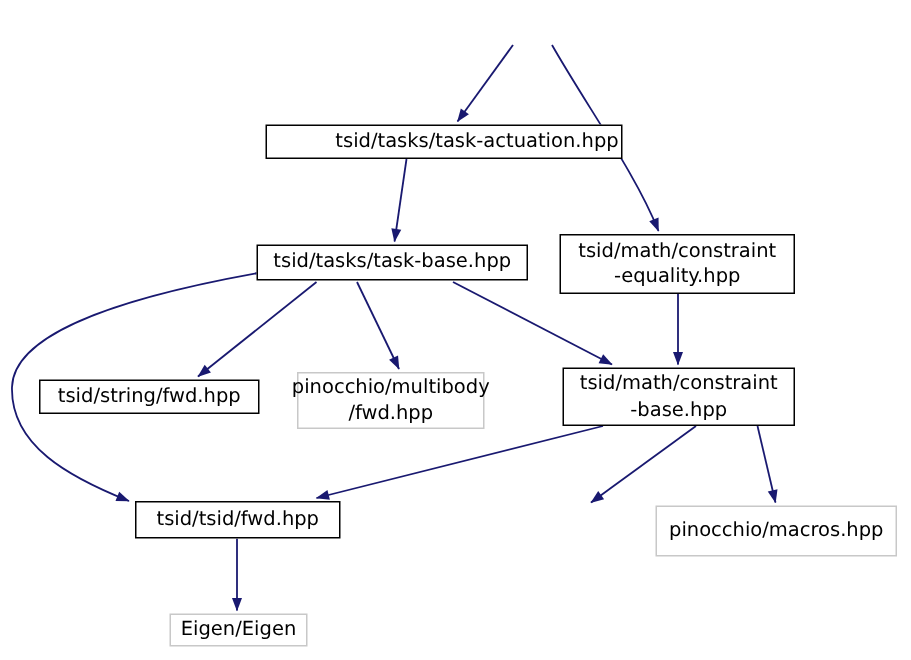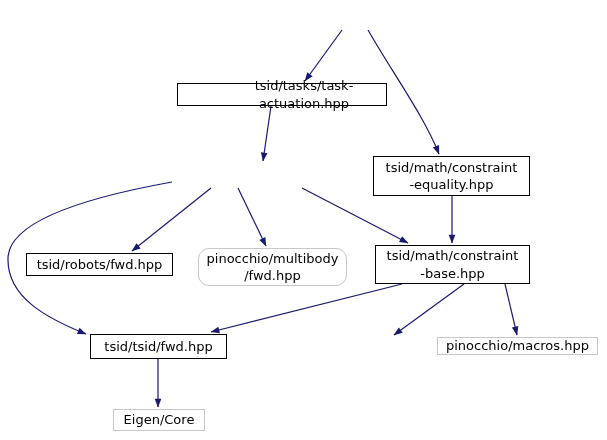--- a/index.html
+++ b/index.html
@@ -54,34 +54,35 @@
     <path class="edge" d="M302,188 L408,243" marker-end="url(#arrowhead)"></path>
     <path class="edge" d="M172,182 C72,200 9,224 8,258 C7,297 46,318 86,334" marker-end="url(#arrowhead)"></path>
     <path class="edge" d="M452,196 L452,243" marker-end="url(#arrowhead)"></path>
     <path class="edge" d="M402,284 L211,332" marker-end="url(#arrowhead)"></path>
     <path class="edge" d="M464,284 L394,335" marker-end="url(#arrowhead)"></path>
     <path class="edge" d="M505,284 L517,335" marker-end="url(#arrowhead)"></path>
     <path class="edge" d="M158,359 L158,407" marker-end="url(#arrowhead)"></path>
   </svg>
 
 
-  <div class="node" style="left:177px;top:83px;width:210px;height:23px;padding-left:44px;">tsid/tasks/task-actuation.hpp</div>
+  <div class="node" style="left:177px;top:83px;width:238px;height:23px;padding-left:44px;">tsid/tasks/task-actuation.hpp</div>
 
   <div class="node" style="left:373px;top:156px;width:157px;height:40px;">tsid/math/constraint
 -equality.hpp</div>
 
+  <div class="node" style="left:171px;top:163px;width:181px;height:24px;">tsid/tasks/task-base.hpp</div>
 
-  <div class="node" style="left:26px;top:253px;width:147px;height:23px;">tsid/robots/fwd.hpp</div>
+  <div class="node" style="left:26px;top:253px;width:147px;height:23px;">tsid/string/fwd.hpp</div>
 
-  <div class="node external" style="left:198px;top:248px;width:149px;height:38px;border-radius:11px;">pinocchio/multibody
+  <div class="node external" style="left:198px;top:248px;width:125px;height:38px;">pinocchio/multibody
 /fwd.hpp</div>
 
   <div class="node" style="left:375px;top:245px;width:155px;height:39px;">tsid/math/constraint
 -base.hpp</div>
 
   <div class="node" style="left:90px;top:334px;width:137px;height:25px;">tsid/tsid/fwd.hpp</div>
 
 
-  <div class="node external" style="left:437px;top:337px;width:161px;height:18px;">pinocchio/macros.hpp</div>
+  <div class="node external" style="left:437px;top:337px;width:161px;height:34px;">pinocchio/macros.hpp</div>
 
-  <div class="node external" style="left:113px;top:409px;width:92px;height:22px;">Eigen/Core</div>
+  <div class="node external" style="left:113px;top:409px;width:92px;height:22px;">Eigen/Eigen</div>
 
 </div>
 
 </body></html>

